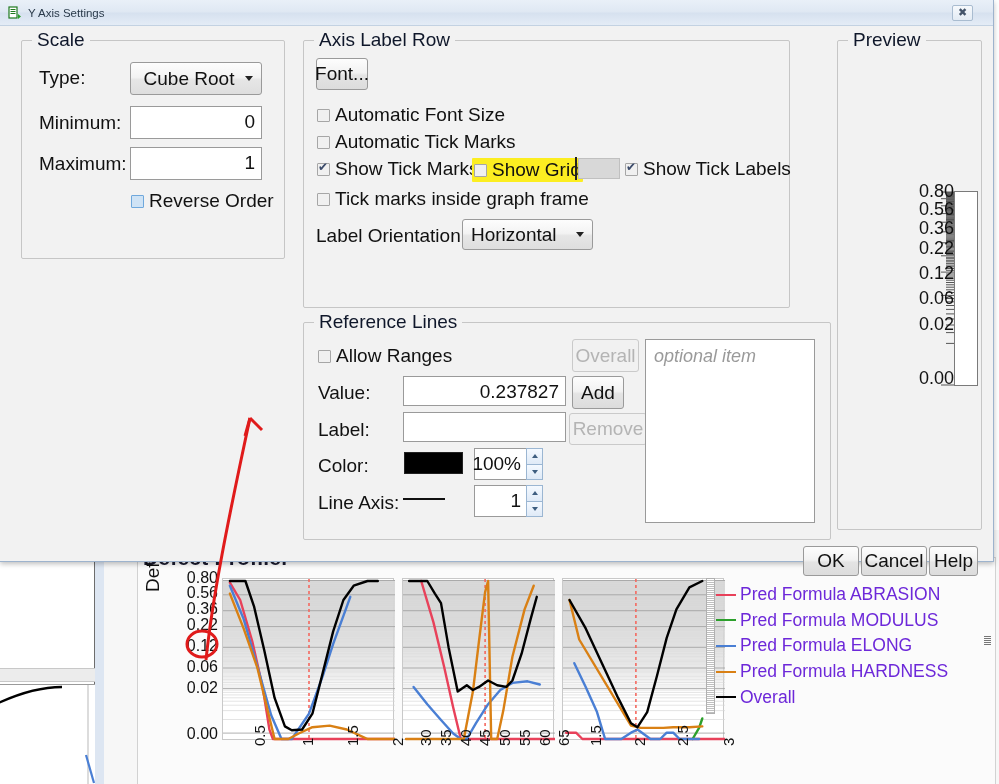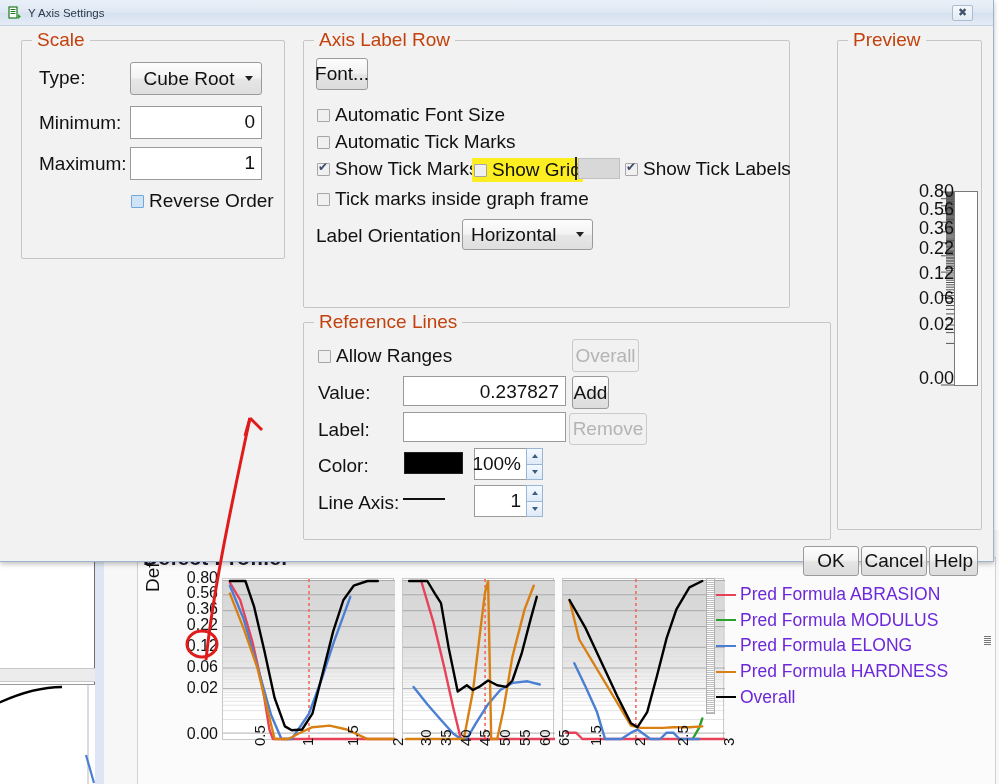--- a/index.html
+++ b/index.html
@@ -112,21 +112,21 @@
     display:flex; align-items:center; justify-content:center;
     font-size:11px; color:#44546a; line-height:1;
   }
 
   #dlg-body { position:absolute; left:0; top:26px; right:0; bottom:0; }
 
   
   .group { position:absolute; border:1px solid #c6c6c6; border-radius:2px; background:transparent; }
   .group > .gtitle {
     position:absolute; top:-12px; left:10px; padding:0 5px;
-    background:#f2f2f2; font-size:19px; color:#c2410c; white-space:nowrap;
+    background:#f2f2f2; font-size:19px; color:#0f172a; white-space:nowrap;
   }
 
   #grp-scale { left:21px; top:14px; width:264px; height:219px; }
   #grp-axis  { left:303px; top:14px; width:487px; height:268px; }
   #grp-ref   { left:303px; top:296px; width:528px; height:218px; }
   #grp-prev  { left:837px; top:14px; width:145px; height:490px; }
 
   .lbl { position:absolute; font-size:19px; color:#111; white-space:nowrap; }
 
   
@@ -1228,27 +1228,30 @@
           <span class="sb">
               <i class="ar-up"></i>
             </span>
           <span class="sb">
               <i class="ar-dn"></i>
             </span>
         </span>
       </div>
 
       <div class="btn disabled" style="left:268px; top:16px; width:67px; height:33px;">Overall</div>
-      <div class="btn" style="left:268px; top:53px; width:37px; height:33px;">Add</div>
+      <div class="btn" style="left:268px; top:53px; width:52px; height:33px;">Add</div>
       <div class="btn disabled" style="left:265px; top:90px; width:78px; height:32px;">Remove</div>
     </div>
 
     <div id="color-swatch" style="background: rgb(0, 0, 0);"></div>
     <div id="linestyle-sample"></div>
 
+    <div id="ref-list">
+      <div class="ph">optional item</div>
+    </div>
 
     <div class="group" id="grp-prev">
       <div class="gtitle">Preview</div>
       <div id="prev-wrap">
         <div id="prev-ticks"><svg width="14" height="195">
               <line x1="1" y1="194.0" x2="14" y2="194.0" stroke="#555" stroke-width="1"></line>
               <line x1="6" y1="152.4" x2="14" y2="152.4" stroke="#555" stroke-width="1"></line>
               <line x1="6" y1="141.6" x2="14" y2="141.6" stroke="#555" stroke-width="1"></line>
               <line x1="6" y1="134.0" x2="14" y2="134.0" stroke="#555" stroke-width="1"></line>
               <line x1="6" y1="128.0" x2="14" y2="128.0" stroke="#555" stroke-width="1"></line>

